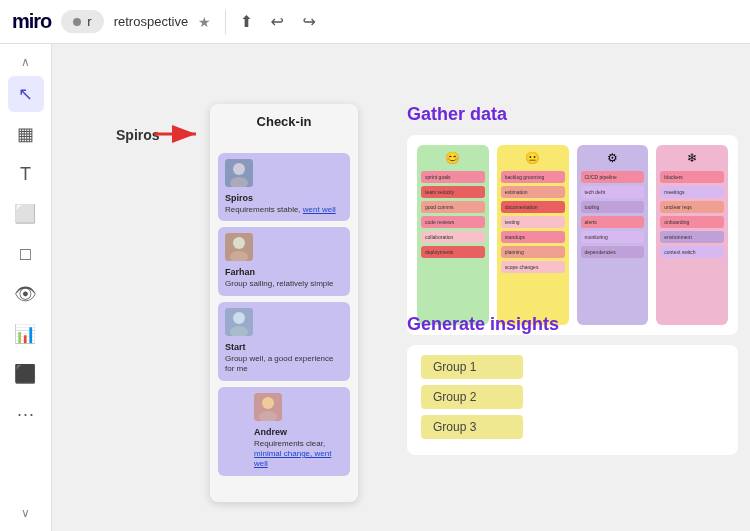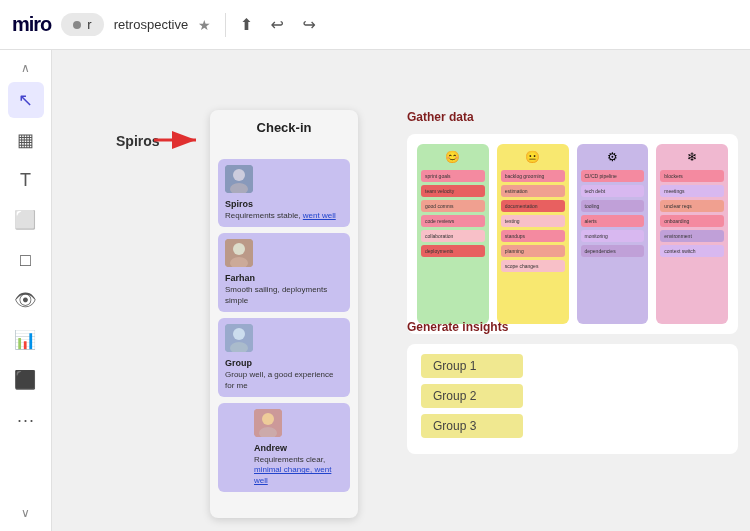--- a/index.html
+++ b/index.html
@@ -8,21 +8,21 @@
       height: 531px;
       font-family: -apple-system, BlinkMacSystemFont, 'Segoe UI', sans-serif;
       background: #f0f0f0;
       overflow: hidden;
       display: flex;
       flex-direction: column;
     }
 
     
     .topbar {
-      height: 50px;
+      height: 44px;
       background: #fff;
       display: flex;
       align-items: center;
       padding: 0 12px;
       gap: 10px;
       border-bottom: 1px solid #e0e0e0;
       flex-shrink: 0;
     }
     .miro-logo {
       font-size: 20px;
@@ -180,23 +180,23 @@
     .card-text .highlight { color: #2244cc; text-decoration: underline; }
 
     
     .gather-section {
       position: absolute;
       top: 60px;
       left: 355px;
       right: 12px;
     }
     .section-title {
-      font-size: 12px;
+      font-size: 18px;
       font-weight: 700;
-      color: #7f1d1d;
+      color: #6d28d9;
       margin-bottom: 10px;
     }
     .gather-board {
       background: #fff;
       border-radius: 8px;
       padding: 10px;
       height: 200px;
       display: flex;
       gap: 8px;
       align-items: stretch;
@@ -349,34 +349,34 @@
       <div class="checkin-card">
         <div class="avatar" style="background:#bb9988;">
           <svg width="28" height="28" viewBox="0 0 28 28">
             <rect width="28" height="28" fill="#bb9988"></rect>
             <circle cx="14" cy="10" r="6" fill="#ddc"></circle>
             <ellipse cx="14" cy="24" rx="9" ry="6" fill="#ccaa99"></ellipse>
           </svg>
         </div>
         <div class="card-content">
           <div class="card-name">Farhan</div>
-          <div class="card-text">Smooth sailing, deployments simple</div>
+          <div class="card-text">Group sailing, relatively simple</div>
         </div>
       </div>
 
       <div class="checkin-card">
         <div class="avatar" style="background:#99aacc;">
           <svg width="28" height="28" viewBox="0 0 28 28">
             <rect width="28" height="28" fill="#99aacc"></rect>
             <circle cx="14" cy="10" r="6" fill="#ccddee"></circle>
             <ellipse cx="14" cy="24" rx="9" ry="6" fill="#aabbcc"></ellipse>
           </svg>
         </div>
         <div class="card-content">
-          <div class="card-name">Group</div>
+          <div class="card-name">Start</div>
           <div class="card-text">Group well, a good experience for me</div>
         </div>
       </div>
 
       <div class="checkin-card">
         <div class="avatar" style="background:#cc9999;">
           <svg width="28" height="28" viewBox="0 0 28 28">
             <rect width="28" height="28" fill="#cc9999"></rect>
             <circle cx="14" cy="10" r="6" fill="#eecc99"></circle>
             <ellipse cx="14" cy="24" rx="9" ry="6" fill="#ccaaaa"></ellipse>

